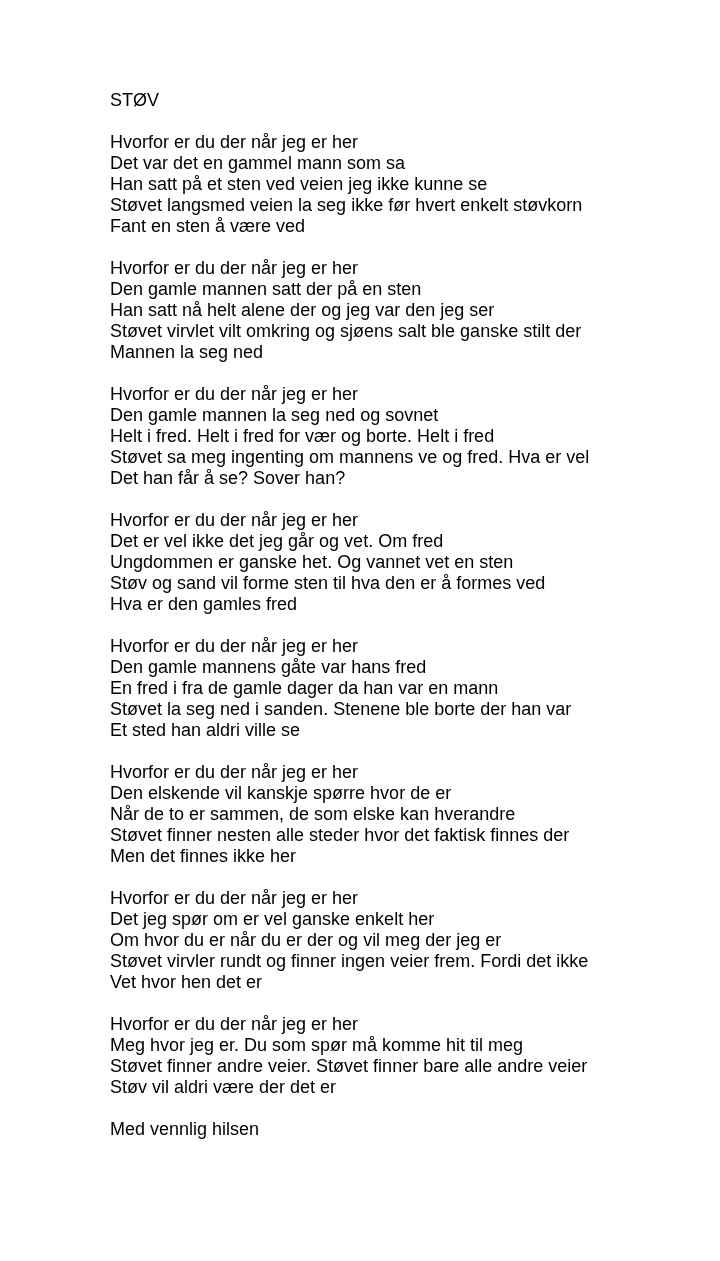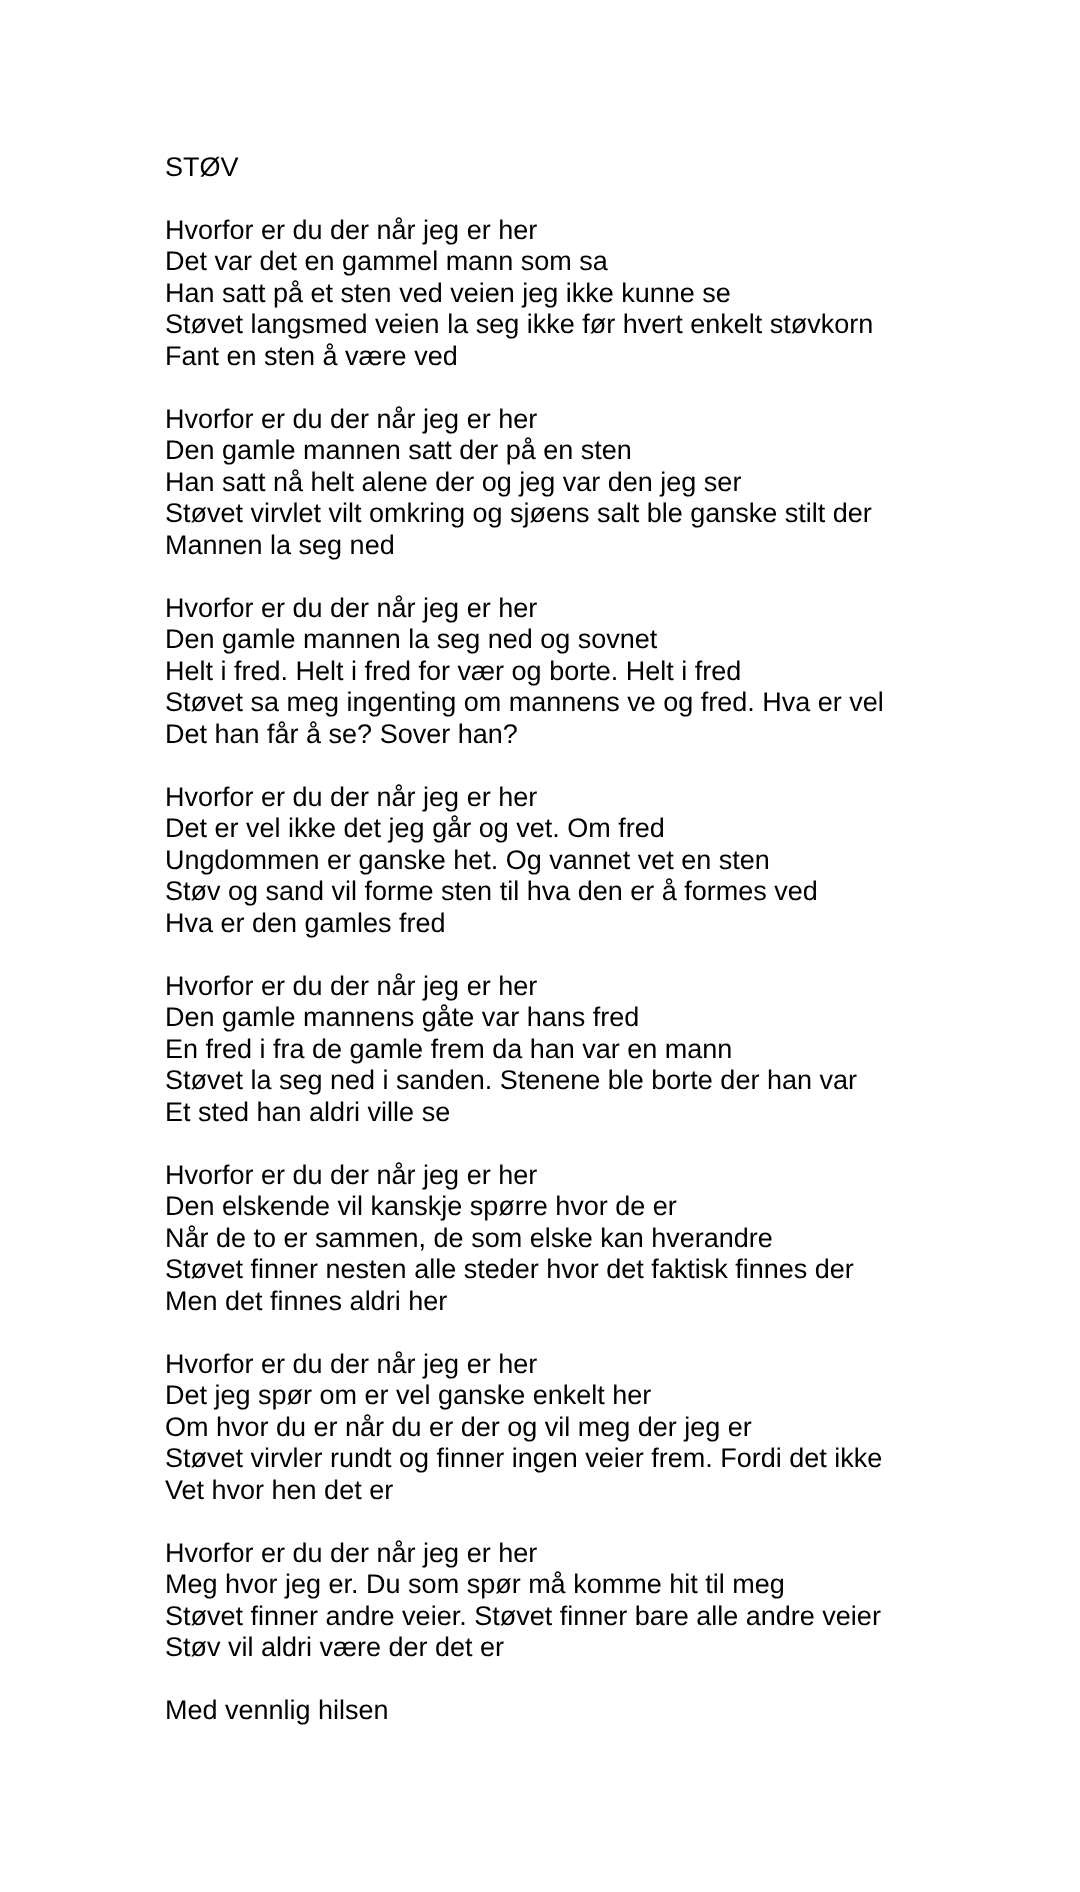--- a/index.html
+++ b/index.html
@@ -1,18 +1,18 @@
 <!DOCTYPE html>
 <html><head>
 <meta charset="utf-8">
 <style>
   html, body { margin: 0; padding: 0; background: #ffffff; }
   body { width: 720px; height: 1261px; position: relative; overflow: hidden; }
   .page {
-    position: absolute; left: 110px; top: 101px; width: 580px;
+    position: absolute; left: 110px; top: 90px; width: 580px;
     font-family: "Liberation Sans", sans-serif;
     font-size: 18px; line-height: 21px; color: #000000;
   }
   .line { white-space: nowrap; height: 21px; }
   .gap { height: 21px; }
 </style>
 </head>
 <body>
 
 <div class="page">
@@ -47,31 +47,31 @@
         <div class="line">Hvorfor er du der når jeg er her</div>
         <div class="line">Det er vel ikke det jeg går og vet. Om fred</div>
         <div class="line">Ungdommen er ganske het. Og vannet vet en sten</div>
         <div class="line">Støv og sand vil forme sten til hva den er å formes ved</div>
         <div class="line">Hva er den gamles fred</div>
         <div class="gap"></div>
       </div>
       <div>
         <div class="line">Hvorfor er du der når jeg er her</div>
         <div class="line">Den gamle mannens gåte var hans fred</div>
-        <div class="line">En fred i fra de gamle frem da han var en mann</div>
+        <div class="line">En fred i fra de gamle dager da han var en mann</div>
         <div class="line">Støvet la seg ned i sanden. Stenene ble borte der han var</div>
         <div class="line">Et sted han aldri ville se</div>
         <div class="gap"></div>
       </div>
       <div>
         <div class="line">Hvorfor er du der når jeg er her</div>
         <div class="line">Den elskende vil kanskje spørre hvor de er</div>
         <div class="line">Når de to er sammen, de som elske kan hverandre</div>
         <div class="line">Støvet finner nesten alle steder hvor det faktisk finnes der</div>
-        <div class="line">Men det finnes aldri her</div>
+        <div class="line">Men det finnes ikke her</div>
         <div class="gap"></div>
       </div>
       <div>
         <div class="line">Hvorfor er du der når jeg er her</div>
         <div class="line">Det jeg spør om er vel ganske enkelt her</div>
         <div class="line">Om hvor du er når du er der og vil meg der jeg er</div>
         <div class="line">Støvet virvler rundt og finner ingen veier frem. Fordi det ikke</div>
         <div class="line">Vet hvor hen det er</div>
         <div class="gap"></div>
       </div>

